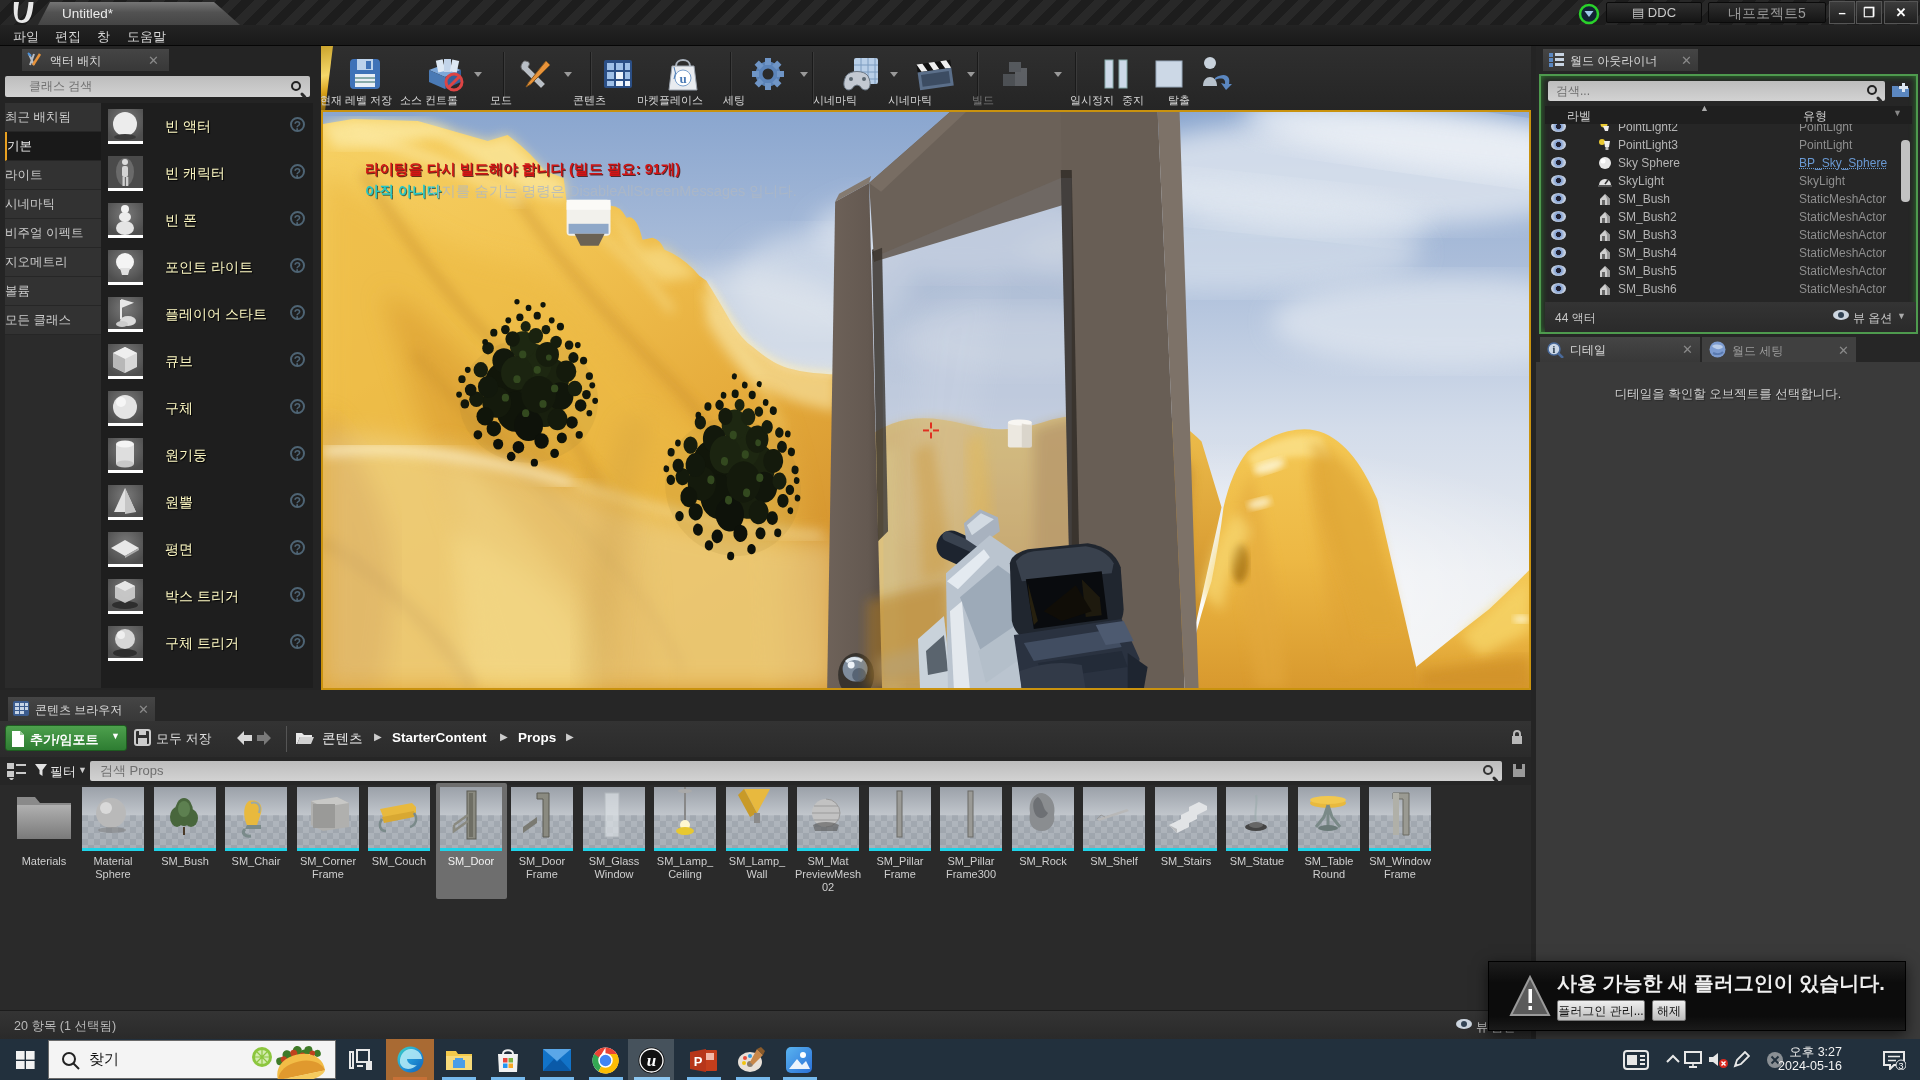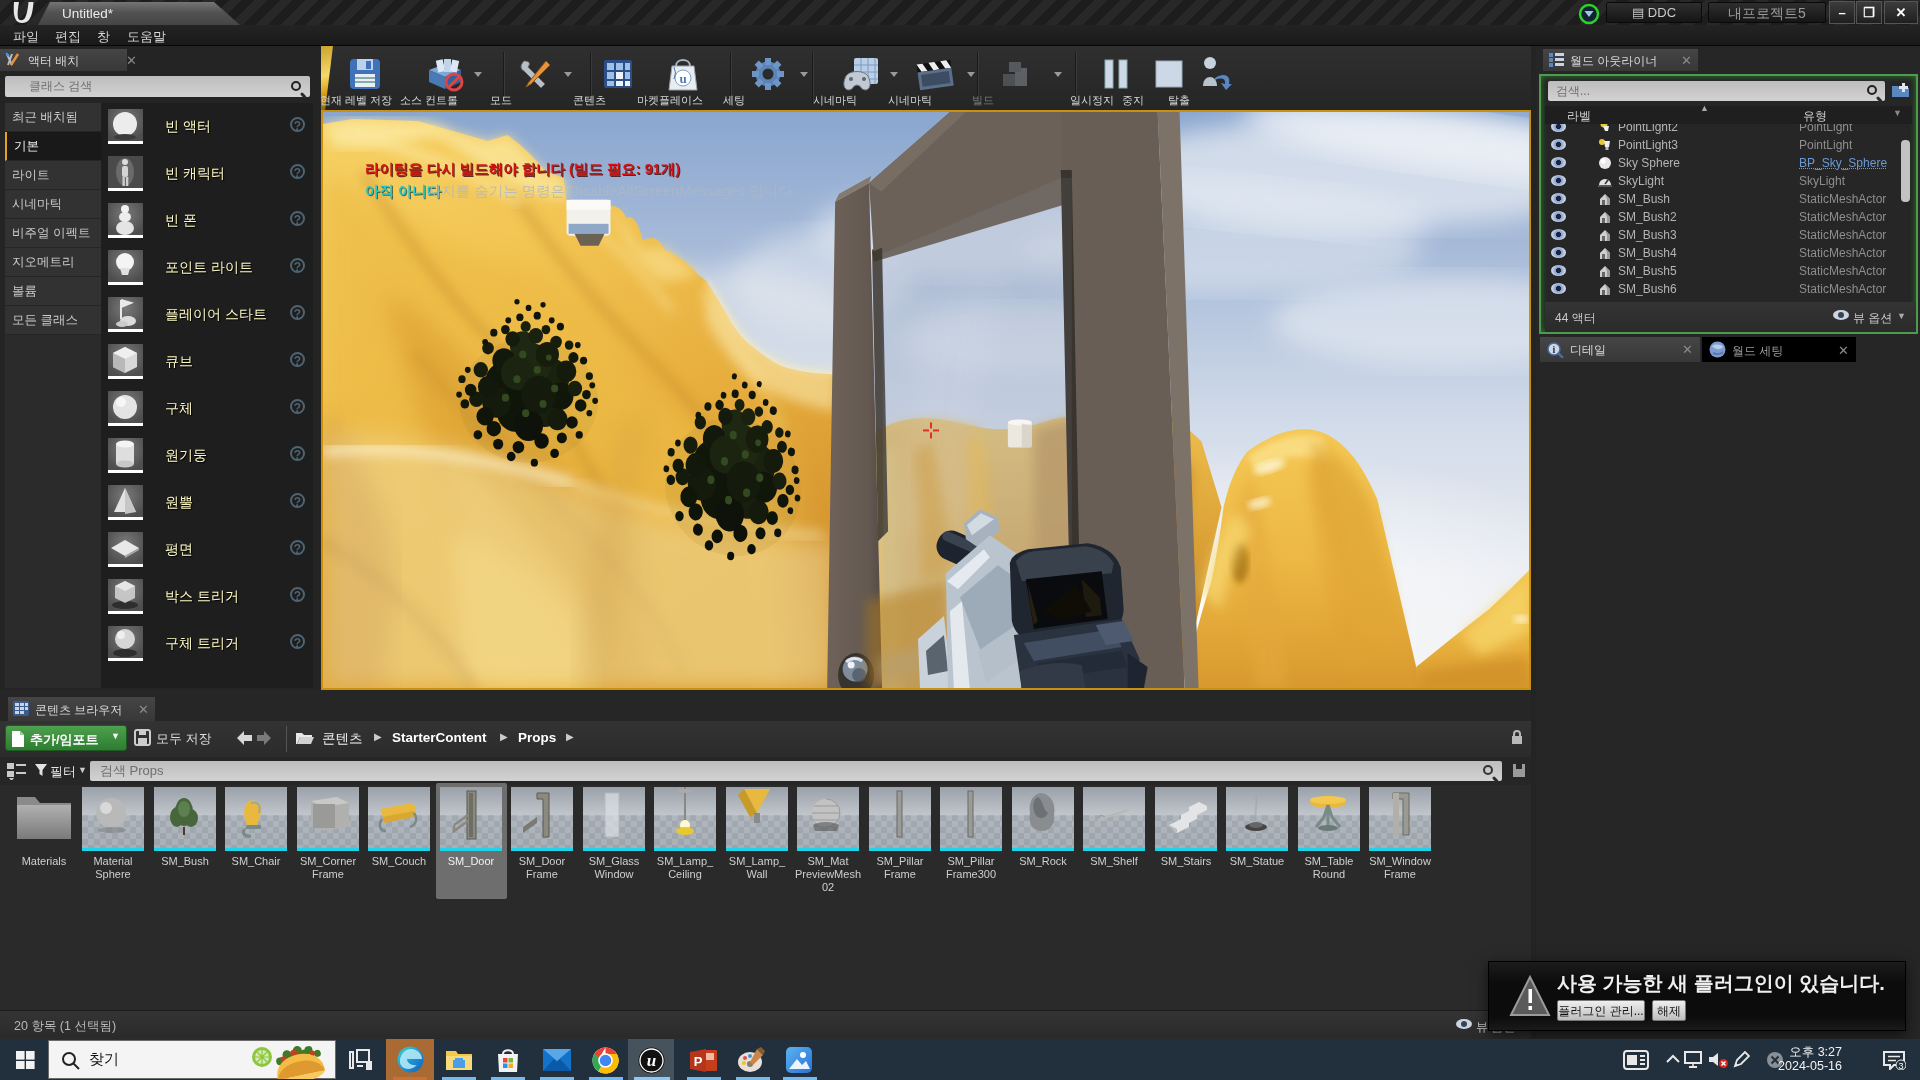--- a/index.html
+++ b/index.html
@@ -21,21 +21,21 @@
 .tsep{position:absolute;top:6px;width:1px;height:52px;background:#1a1a1a;box-shadow:1px 0 0 #3a3a3a}
 .dd{position:absolute;top:26px;width:0;height:0;border-left:4px solid transparent;border-right:4px solid transparent;border-top:5px solid #999}
 
 #leftpanel{left:0;top:46px;width:320px;height:644px;background:#242424}
 .ptab{position:absolute;background:linear-gradient(#454545,#383838);color:#d9d9d9;font-size:12px}
 .ptab .x{position:absolute;color:#8a8a8a;font-size:13px}
 .searchbox{position:absolute;background:linear-gradient(#bdbdbd,#d2d2d2);border-radius:2px;color:#6f6f6f;font-size:12px}
 .mag{position:absolute;width:10px;height:10px;border:2.5px solid #2b2b2b;border-radius:50%}
 .mag:after{content:"";position:absolute;left:9px;top:9px;width:7px;height:3px;background:#2b2b2b;transform:rotate(45deg);transform-origin:0 0;border-radius:2px}
 #catcol{left:5px;top:57px;width:96px;height:585px;background:#2b2b2b}
-.cat{position:absolute;left:0;width:96px;height:29px;color:#ccc;font-size:12.5px;line-height:29px;padding-left:7px;background:#323232;border-bottom:1px solid #262626}
+.cat{position:absolute;left:0;width:96px;height:29px;color:#ccc;font-size:12.5px;line-height:29px;background:#323232;border-bottom:1px solid #262626}
 #itemcol{left:101px;top:57px;width:212px;height:585px;background:#1e1e1e}
 .pitem{position:absolute;left:0;width:212px;height:47px}
 .pthumb{position:absolute;left:7px;top:6px;width:35px;height:35px;background:radial-gradient(circle at 50% 35%,#7a7a7a,#4e4e4e 80%);border-bottom:3px solid #fff}
 .plabel{position:absolute;left:64px;top:15px;font-size:14px;color:#fef9c3;text-shadow:1px 1px 1px #000}
 .qm{position:absolute;right:8px;top:14px;width:15px;height:15px;border:2px solid #4e6474;border-radius:50%;color:#4e6474;font-size:12px;font-weight:bold;text-align:center;line-height:15px}
 
 #viewport{left:321px;top:110px;width:1210px;height:580px;border:2px solid #c9920e;background:#87a7cf}
 
 #rightpanel{left:1536px;top:46px;width:384px;height:993px;background:#262626}
 .orow{position:absolute;left:0;width:367px;height:18px}
@@ -194,21 +194,21 @@
       </svg>
 <div class="tlabel" style="left:846px">중지</div>
 <svg class="abs" style="left:874px;top:8px" width="40" height="40">
         <circle cx="15" cy="9" r="6" fill="#c8d2dc"></circle>
         <path d="M8 32 C8 20 22 20 22 32 Z" fill="#b8c2cc"></path>
         <path d="M20 24 C30 18 36 22 34 30 L37 30 L31 36 L26 29 L30 30 C31 25 27 23 20 26 Z" fill="#5b87c0"></path>
       </svg>
 <div class="tlabel" style="left:892px">탈출</div>
 </div>
 <div class="abs" id="leftpanel">
-<div class="ptab" style="left:0;top:3px;width:127px;height:22px">
+<div class="ptab" style="left:22px;top:3px;width:147px;height:22px">
 <svg class="abs" style="left:4px;top:3px" width="18" height="16">
           <path d="M3 2 L8 13 M8 2 L4 13" stroke="#b8bcc2" stroke-width="2"></path>
           <path d="M14 2 L7 13" stroke="#e8933a" stroke-width="2.5"></path>
           <path d="M2 1 L5 4" stroke="#4a90d9" stroke-width="2"></path>
         </svg>
 <span style="position:absolute;left:28px;top:4px">액터 배치</span>
         <span class="x" style="left:126px;top:4px">✕</span>
       </div>
 <div class="searchbox" style="left:5px;top:30px;width:305px;height:21px;line-height:21px"><span style="margin-left:24px">클래스 검색</span></div>
 <div class="mag" style="left:291px;top:35px;border-color:#222"></div>
@@ -731,29 +731,32 @@
 </div>
 <div class="ptab" style="left:4px;top:291px;width:160px;height:25px">
  <svg class="abs" style="left:6px;top:4px" width="18" height="17">
           <circle cx="8" cy="8" r="6" fill="#ccd8e6" stroke="#4a6a9a" stroke-width="1.5"></circle>
           <text x="8" y="12" text-anchor="middle" font-size="10" font-family="Liberation Serif" font-weight="bold" fill="#234">i</text>
           <line x1="12" y1="12" x2="17" y2="17" stroke="#4a6a9a" stroke-width="2.5"></line>
         </svg>
  <span style="position:absolute;left:30px;top:5px">디테일</span>
         <span class="x" style="left:142px;top:5px">✕</span>
       </div>
-<div class="ptab" style="left:166px;top:291px;width:154px;height:25px;background:#000000;color:#9a9a9a">
+<div class="ptab" style="left:166px;top:291px;width:154px;height:25px;background:#404040;color:#9a9a9a">
  <svg class="abs" style="left:7px;top:4px" width="17" height="17">
           <circle cx="8.5" cy="8.5" r="8" fill="#7d9cd0"></circle>
           <path d="M3 5 C6 3 12 3 14 6 C12 9 6 9 3 5 Z" fill="#b9cce8"></path>
           <path d="M4 12 C8 14 12 13 14 11" stroke="#5a7ab0" fill="none" stroke-width="2"></path>
         </svg>
  <span style="position:absolute;left:30px;top:6px">월드 세팅</span>
         <span class="x" style="left:136px;top:6px">✕</span>
       </div>
+<div class="abs" style="left:0;top:316px;width:384px;height:677px;background:#3a3a3a">
+ <div style="position:absolute;left:0;top:24px;width:100%;text-align:center;color:#d2d2d2;font-size:12.5px;text-shadow:1px 1px 1px #222">디테일을 확인할 오브젝트를 선택합니다.</div>
+</div>
 </div>
 <div class="abs" id="cbrowser">
 <div class="ptab" style="left:8px;top:7px;width:147px;height:24px">
 <svg class="abs" style="left:5px;top:4px" width="17" height="16">
           <rect x="0" y="0" width="16" height="15" rx="2" fill="#3c5c8e"></rect>
           <g fill="#c6d4e6">
             <rect x="2" y="2" width="4" height="3"></rect>
             <rect x="7" y="2" width="4" height="3"></rect>
             <rect x="12" y="2" width="3" height="3"></rect>
             <rect x="2" y="6" width="4" height="3"></rect>

